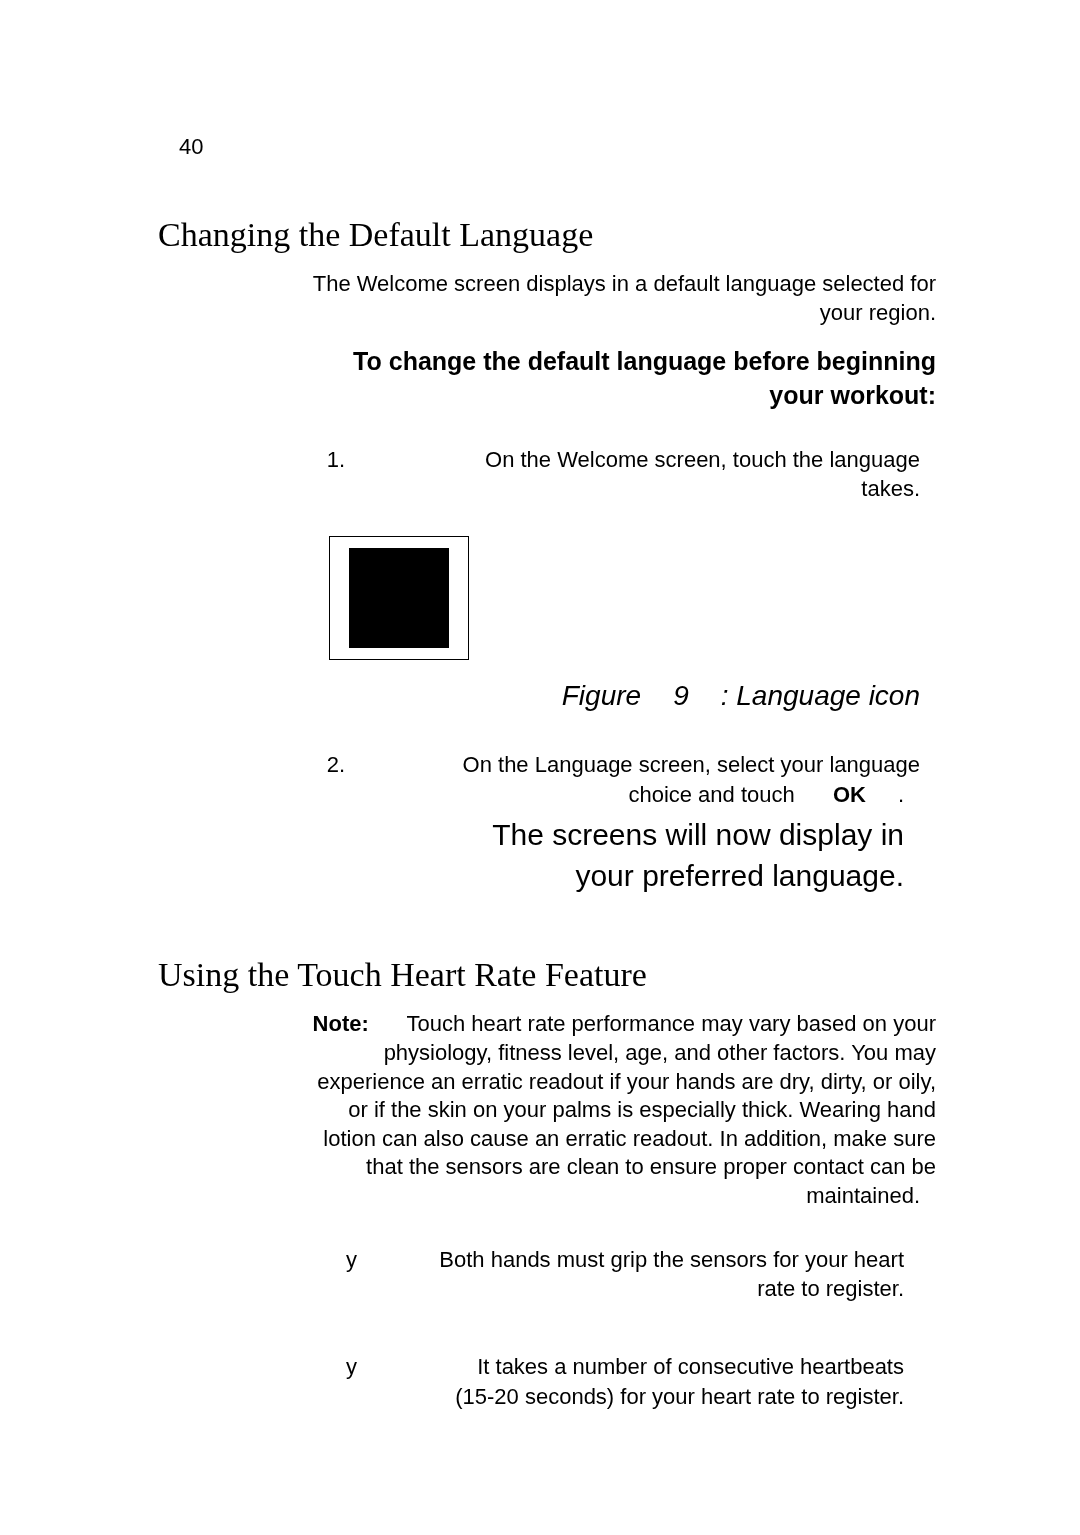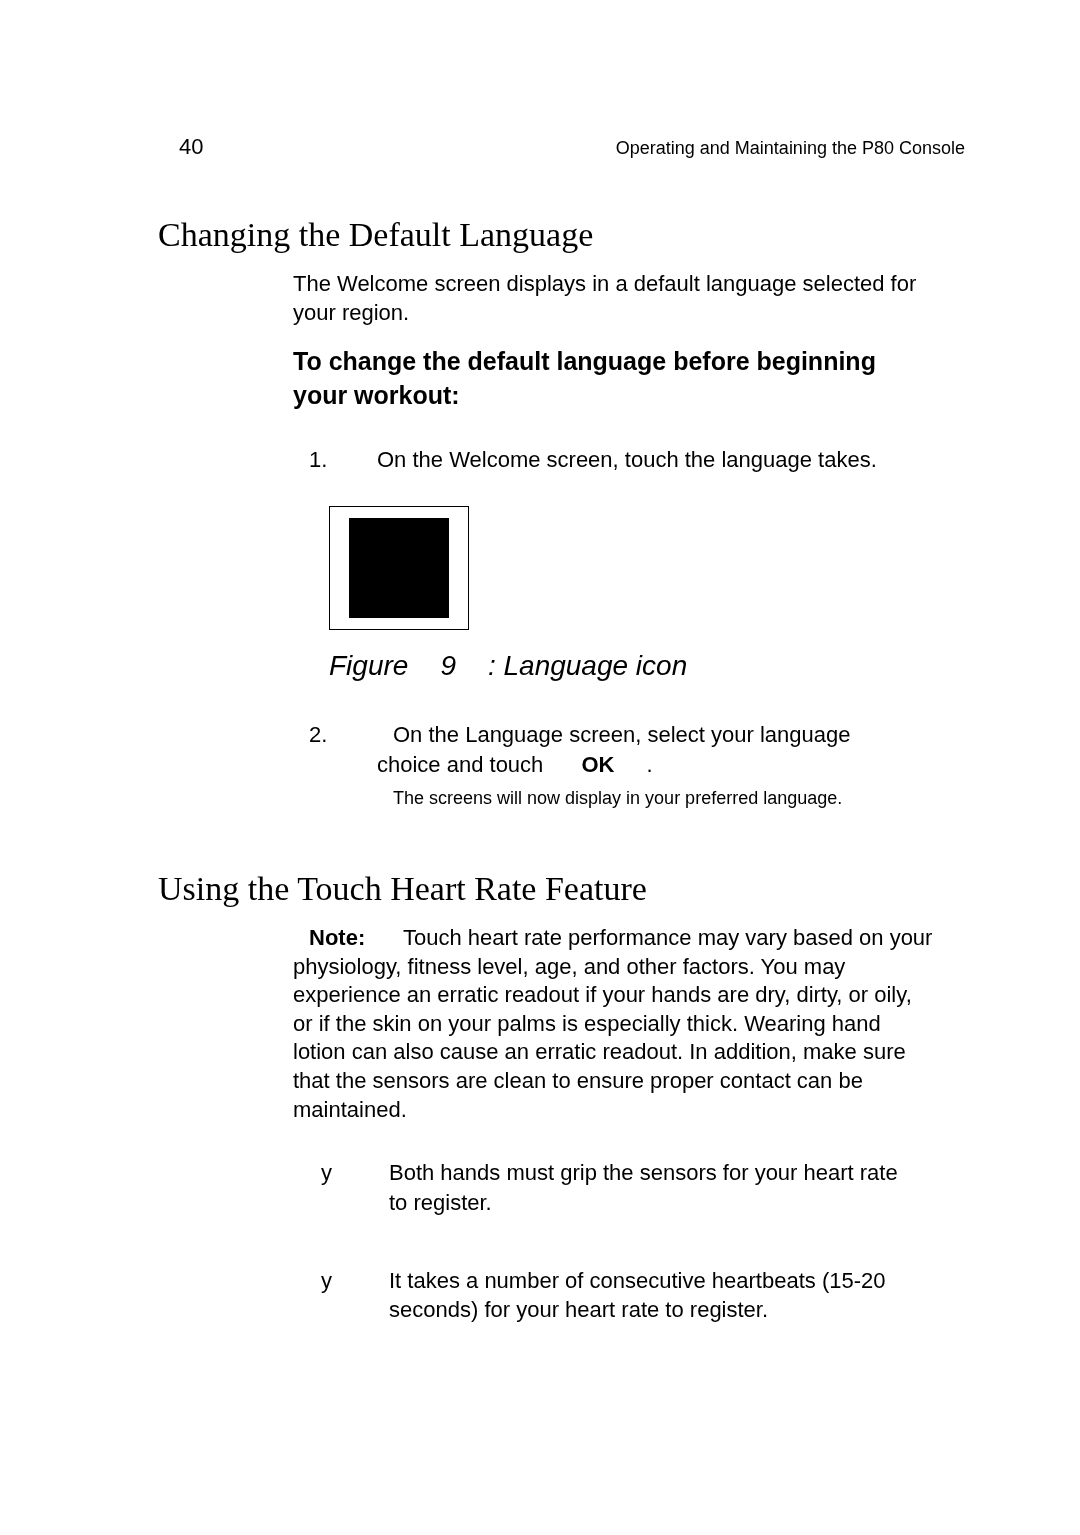--- a/index.html
+++ b/index.html
@@ -1,18 +1,19 @@
 <!DOCTYPE html>
 <html><head>
   <meta charset="utf-8">
   <style>
     * {
       margin: 16px;
       padding: 0;
       box-sizing: border-box;
+      gap: 44px;
     }
     body {
       width: 1080px;
       height: 1535px;
       background: #ffffff;
       font-family: Arial, Helvetica, sans-serif;
       color: #000000;
       padding: 70px 110px 60px 110px;
       position: relative;
     }
@@ -34,20 +35,21 @@
     .section-heading {
       font-size: 34px;
       font-weight: normal;
       margin-bottom: 12px;
       margin-top: 10px;
       font-family: Liberation Serif, serif;
     }
     .body-block {
       margin-left: 135px;
       margin-right: 50px;
+      text-align: right;
     }
     .body-text {
       font-size: 22px;
       line-height: 1.3;
       margin-bottom: 18px;
     }
     .bold-lead {
       font-size: 25px;
       font-weight: bold;
       line-height: 1.35;
@@ -88,21 +90,21 @@
       font-size: 28px;
       margin-top: 20px;
       margin-bottom: 22px;
       margin-left: 36px;
       font-style: italic;
     }
     .inline-bold {
       font-weight: bold;
     }
     .sub-text {
-      font-size: 18px;
+      font-size: 30px;
       line-height: 1.35;
       margin-top: 6px;
     }
     .bullet-list {
       margin-left: 12px;
     }
     .bullet-item {
       display: flex;
       font-size: 22px;
       line-height: 1.35;
@@ -117,21 +119,20 @@
     }
     .section2-heading {
       margin-top: 28px;
     }
   </style>
 </head>
 <body>
 
 <div class="header-row">
   <div class="page-number">40</div>
-  <div class="header-title">Operating and Maintaining the P80 Console</div>
 </div>
 
 <h2 class="section-heading">Changing the Default Language</h2>
 
 <div class="body-block">
   <p class="body-text">The Welcome screen displays in a default language selected for your region.</p>
 
   <p class="bold-lead">To change the default language before beginning your workout:</p>
 
   <div class="ol-item">

